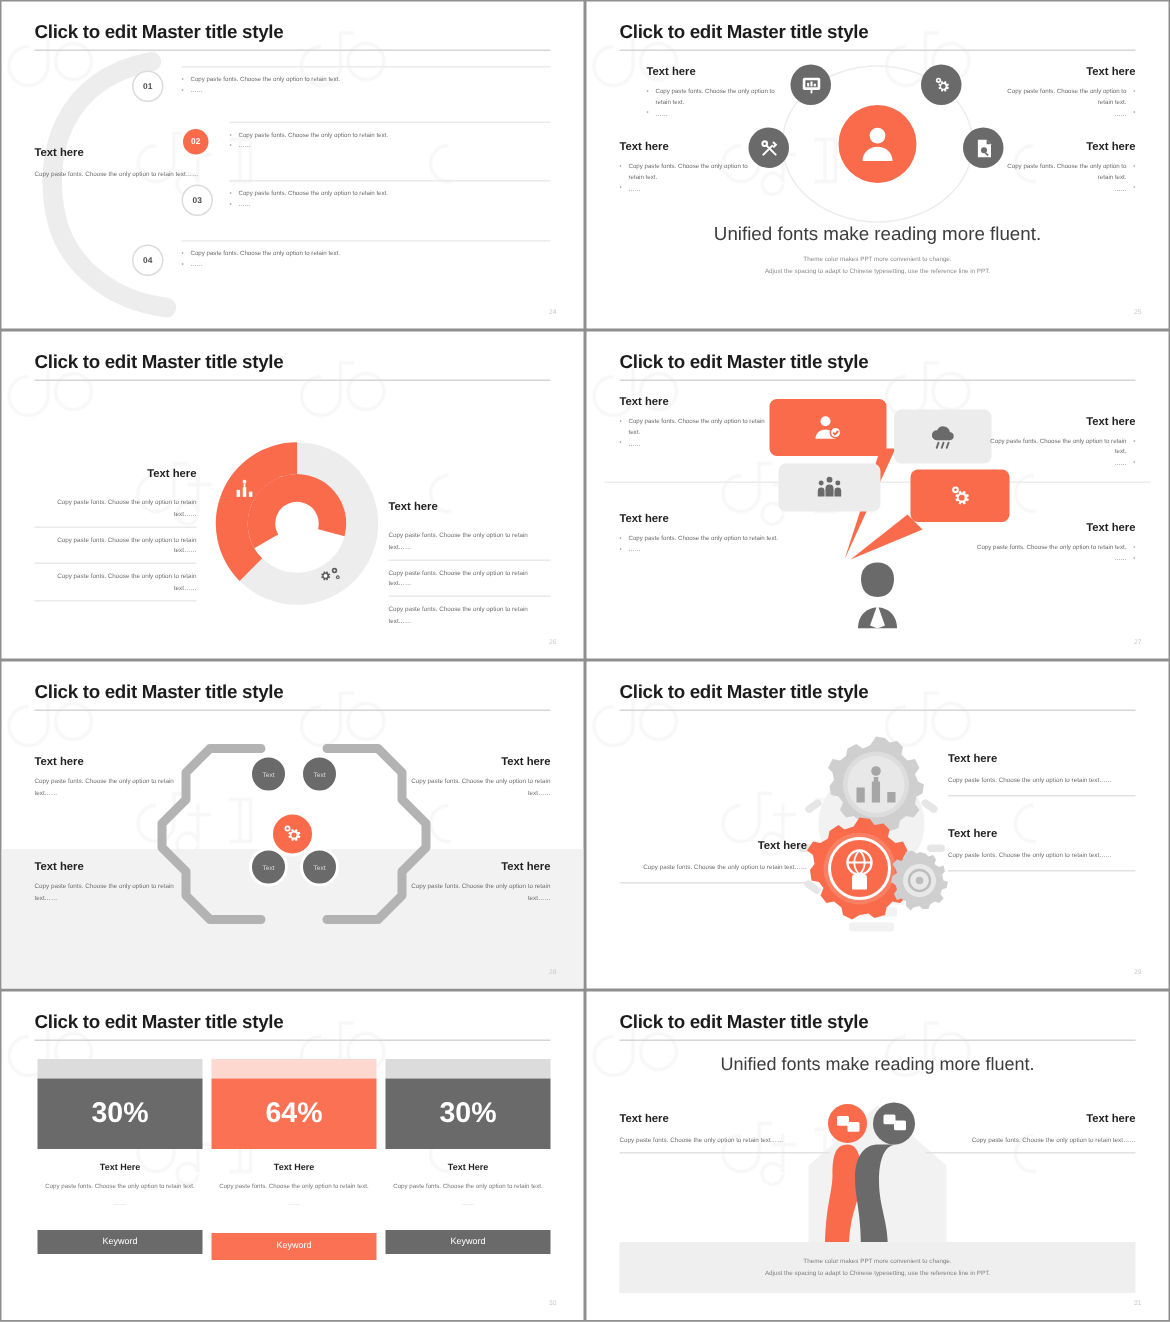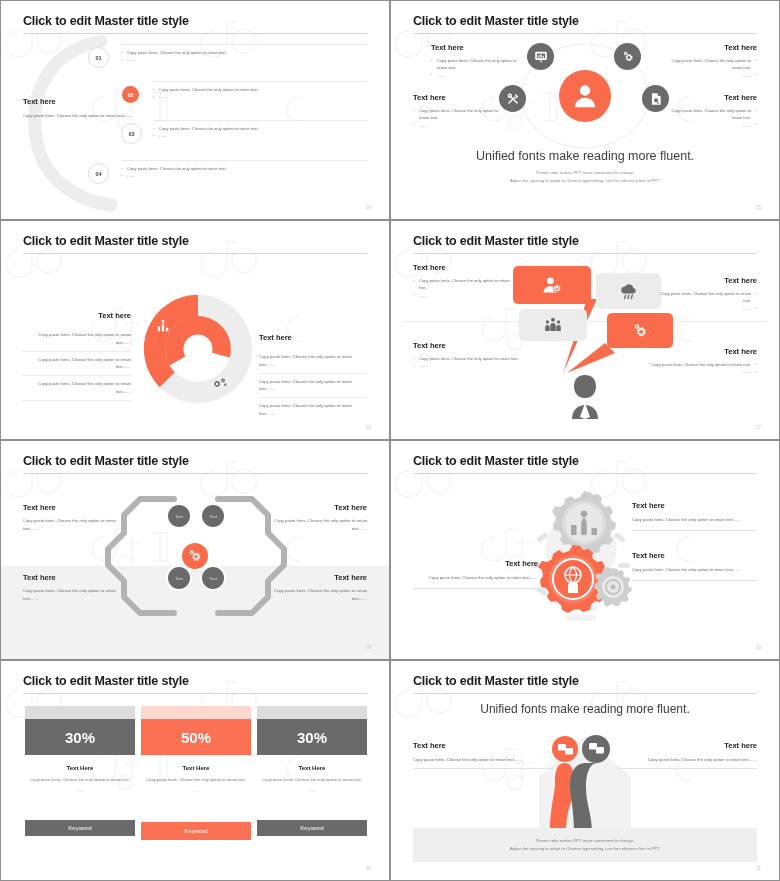--- a/index.html
+++ b/index.html
@@ -124,22 +124,22 @@
   
   .s6 .bulb{ position:absolute; left:125px; top:38px; width:130px; height:160px; z-index:1;}
   .s6 .r1{ position:absolute; right:22px; top:60px; width:125px; z-index:3;}
   .s6 .r2{ position:absolute; right:22px; top:110px; width:125px; z-index:3;}
   .s6 .l1{ position:absolute; left:22px; top:118px; width:125px; text-align:right; z-index:3;}
 
   
   .s7 .card{ position:absolute; top:45px; width:110px; z-index:3;}
   .s7 .cap{ height:13px; }
   .s7 .pct{
-    height:36px; display:flex; align-items:center; justify-content:center;
-    font-size:15px; font-weight:bold; color:#fff;
+    height:47px; display:flex; align-items:center; justify-content:center;
+    font-size:19px; font-weight:bold; color:#fff;
   }
   .s7 .lbl{ text-align:center; font-size:6px; font-weight:bold; color:#222; margin-top:10px;}
   .s7 .desc{ text-align:center; font-size:4.1px; color:#7a7a7a; line-height:1.9; margin-top:5px;}
   .s7 .dots{ text-align:center; font-size:4.1px; color:#bdbdbd; margin-top:4px;}
   .s7 .kw{
     position:absolute; top:159px; width:110px; height:16px;
     display:flex;align-items:center;justify-content:center;
     font-size:6px; color:#fff; z-index:3;
   }
 
@@ -622,21 +622,21 @@
         <div class="lbl">Text Here</div>
         <div class="desc">Copy paste fonts. Choose the only option to retain text.</div>
         <div class="dots">……</div>
       </div>
       <div class="kw" style="left:24px;background:#6a6a6a;">
         <span>Keyword</span>
         </div>
 
       <div class="card" style="left:140px;">
         <div class="cap" style="background:#fcd8ce;"></div>
-        <div class="pct" style="background:#fa7154;">50%</div>
+        <div class="pct" style="background:#fa7154;">64%</div>
         <div class="lbl">Text Here</div>
         <div class="desc">Copy paste fonts. Choose the only option to retain text.</div>
         <div class="dots">……</div>
       </div>
       <div class="kw" style="left:140px;background:#fa7154;top:161px;height:18px;">
         <span>Keyword</span>
         </div>
 
       <div class="card" style="left:256px;">
         <div class="cap" style="background:#dcdcdc;"></div>

